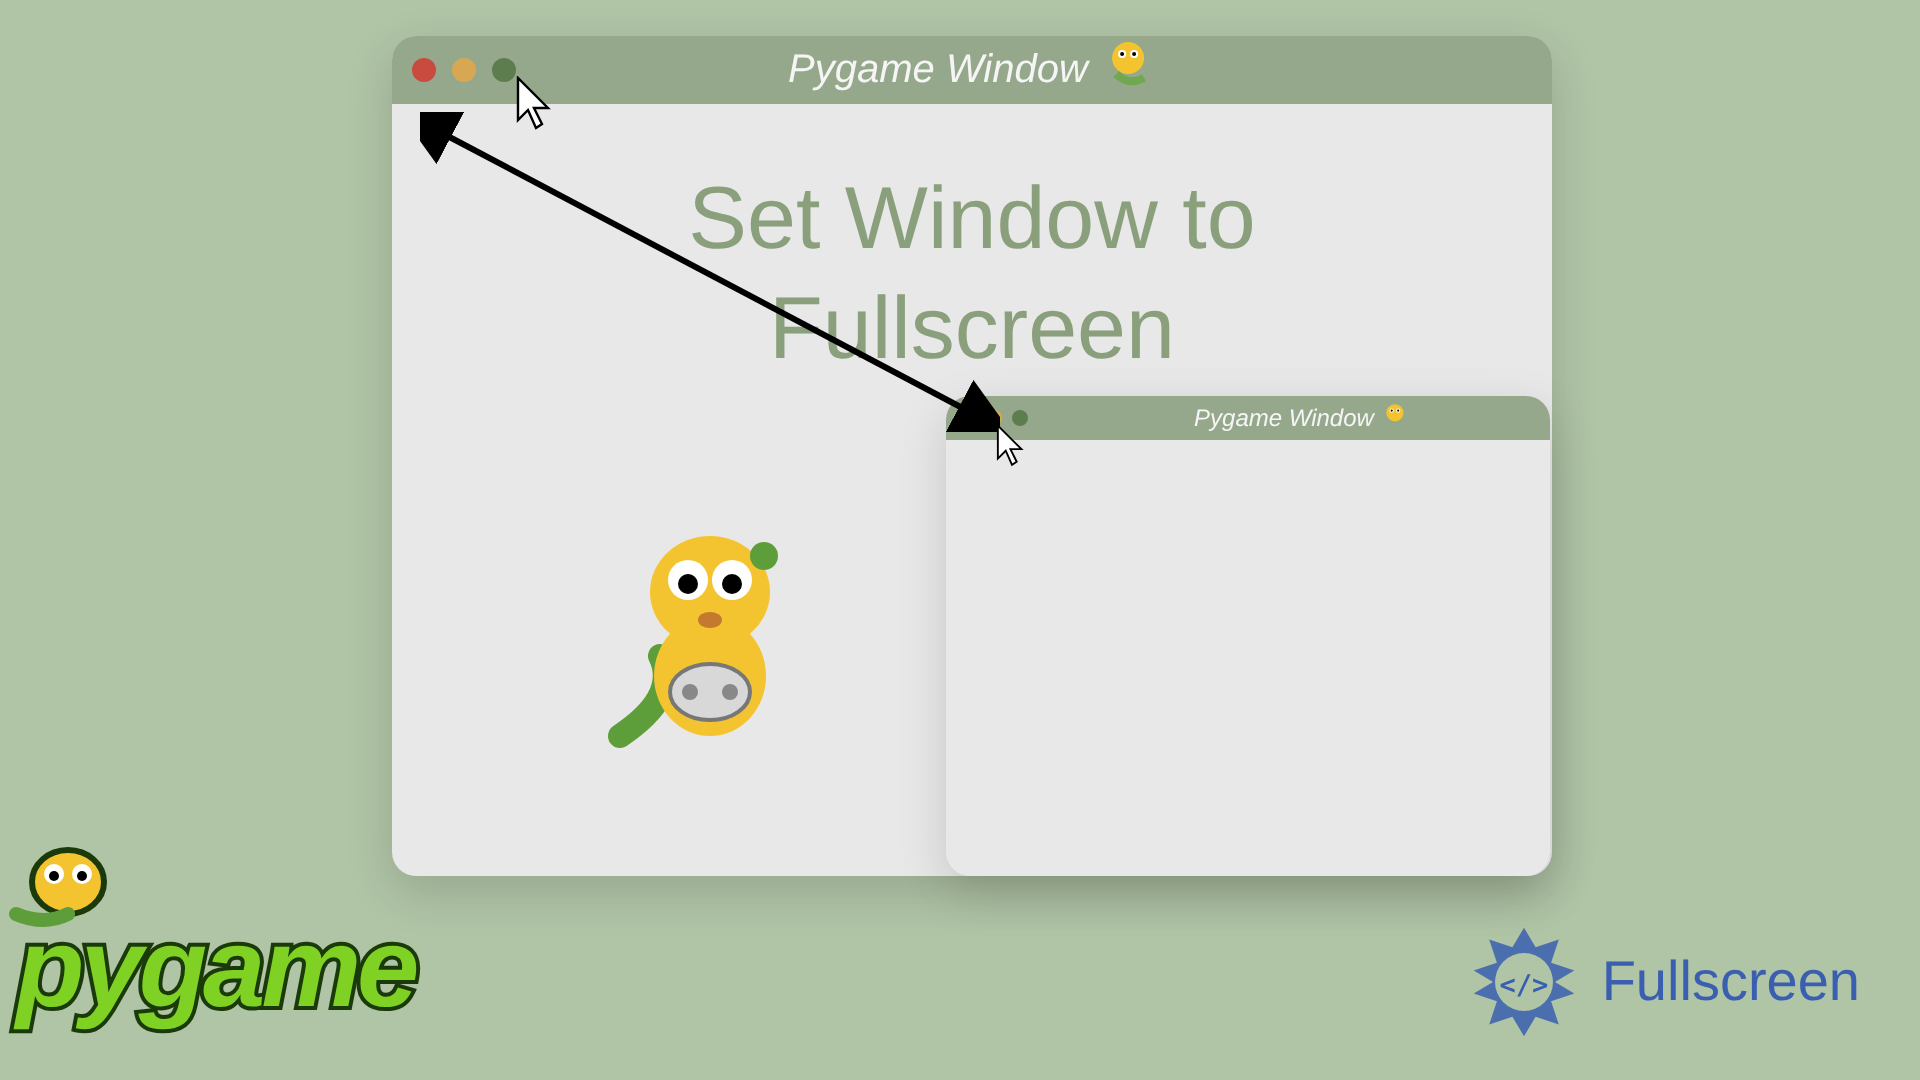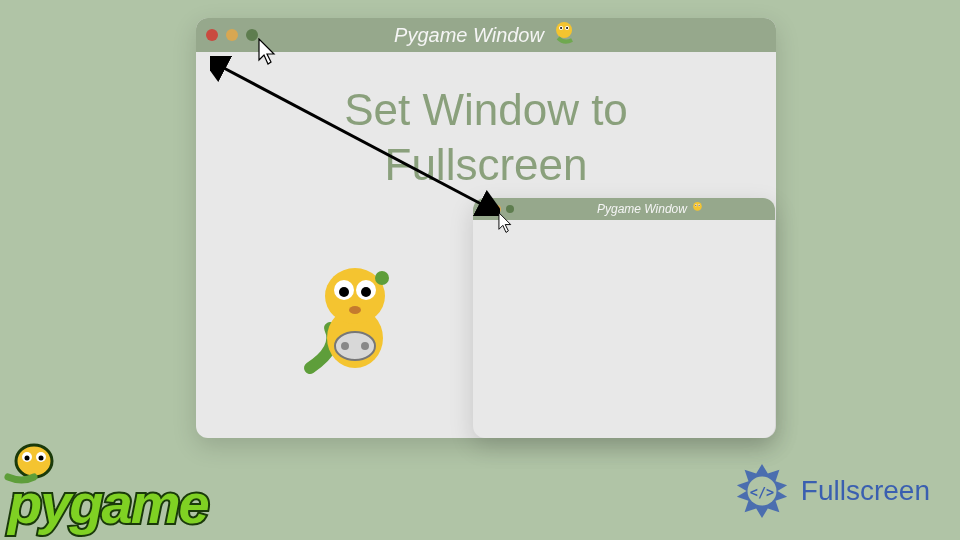--- a/index.html
+++ b/index.html
@@ -98,21 +98,21 @@
       position: absolute;
       z-index: 20;
     }
     .mascot {
       position: absolute;
       z-index: 10;
     }
     .logo-pygame {
       position: absolute;
       left: 8px;
-      bottom: 4px;
+      bottom: 24px;
       font-family: Impact, "Arial Black", sans-serif;
       font-size: 56px;
       font-weight: 900;
       font-style: italic;
       letter-spacing: -2px;
     }
     .logo-pygame .txt {
       color: #7fd123;
       -webkit-text-stroke: 4px #1a3a0a;
       text-stroke: 4px #1a3a0a;

